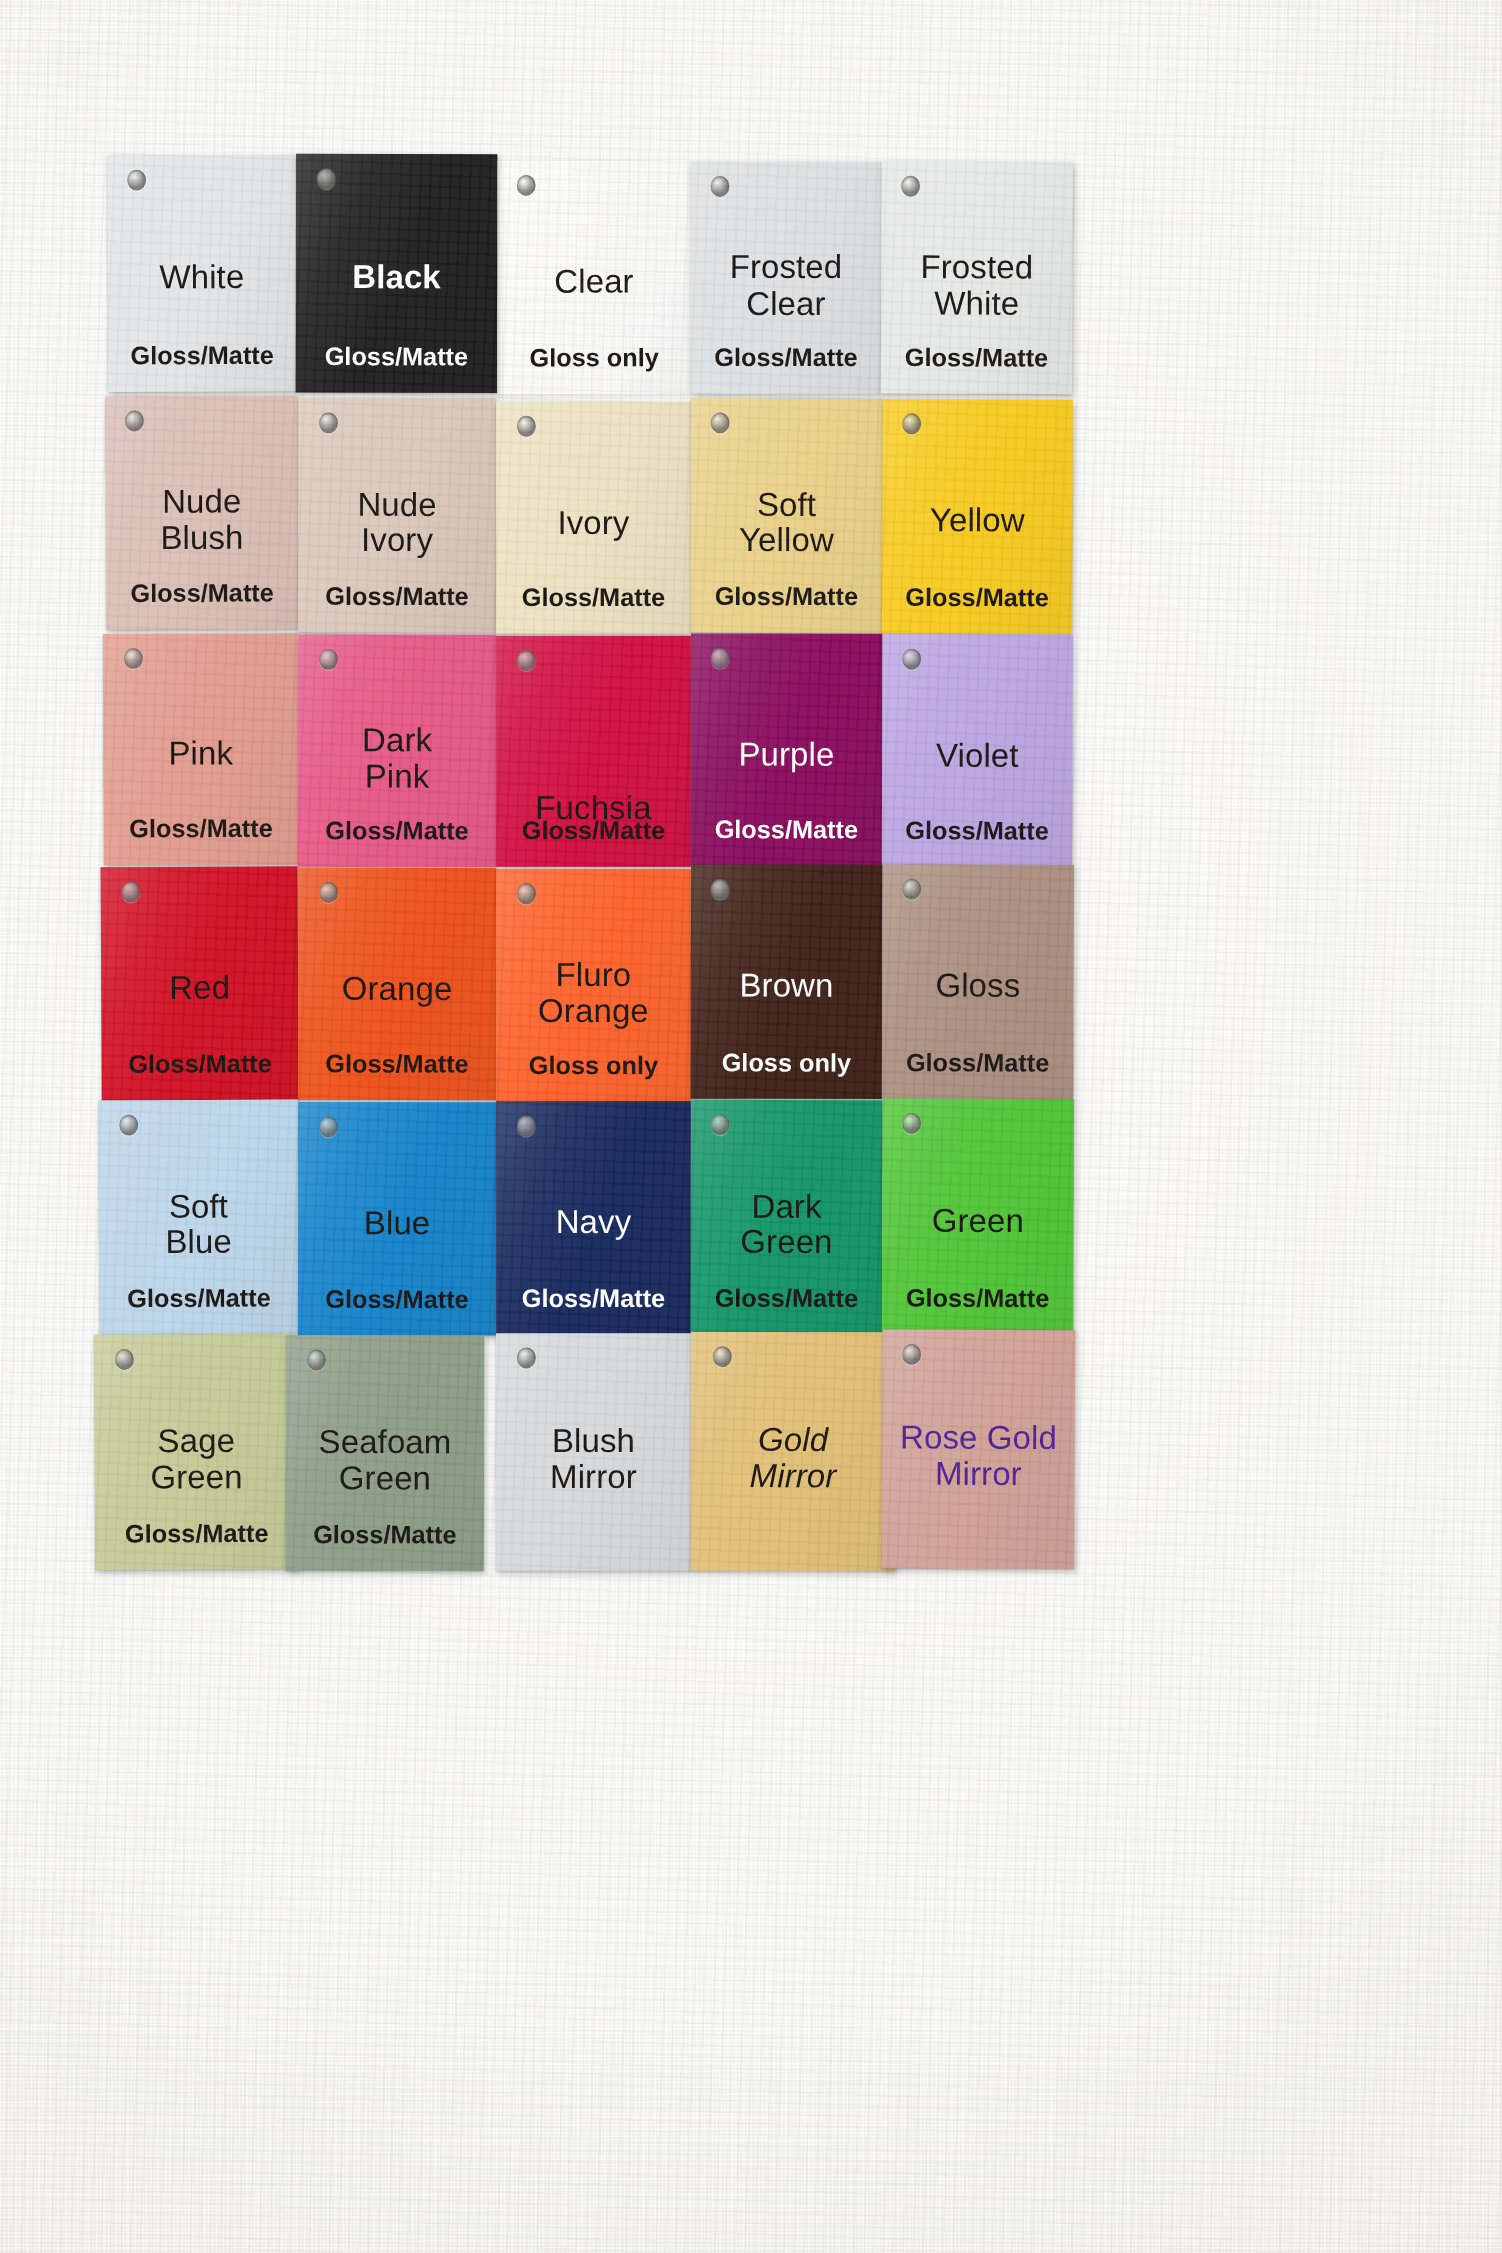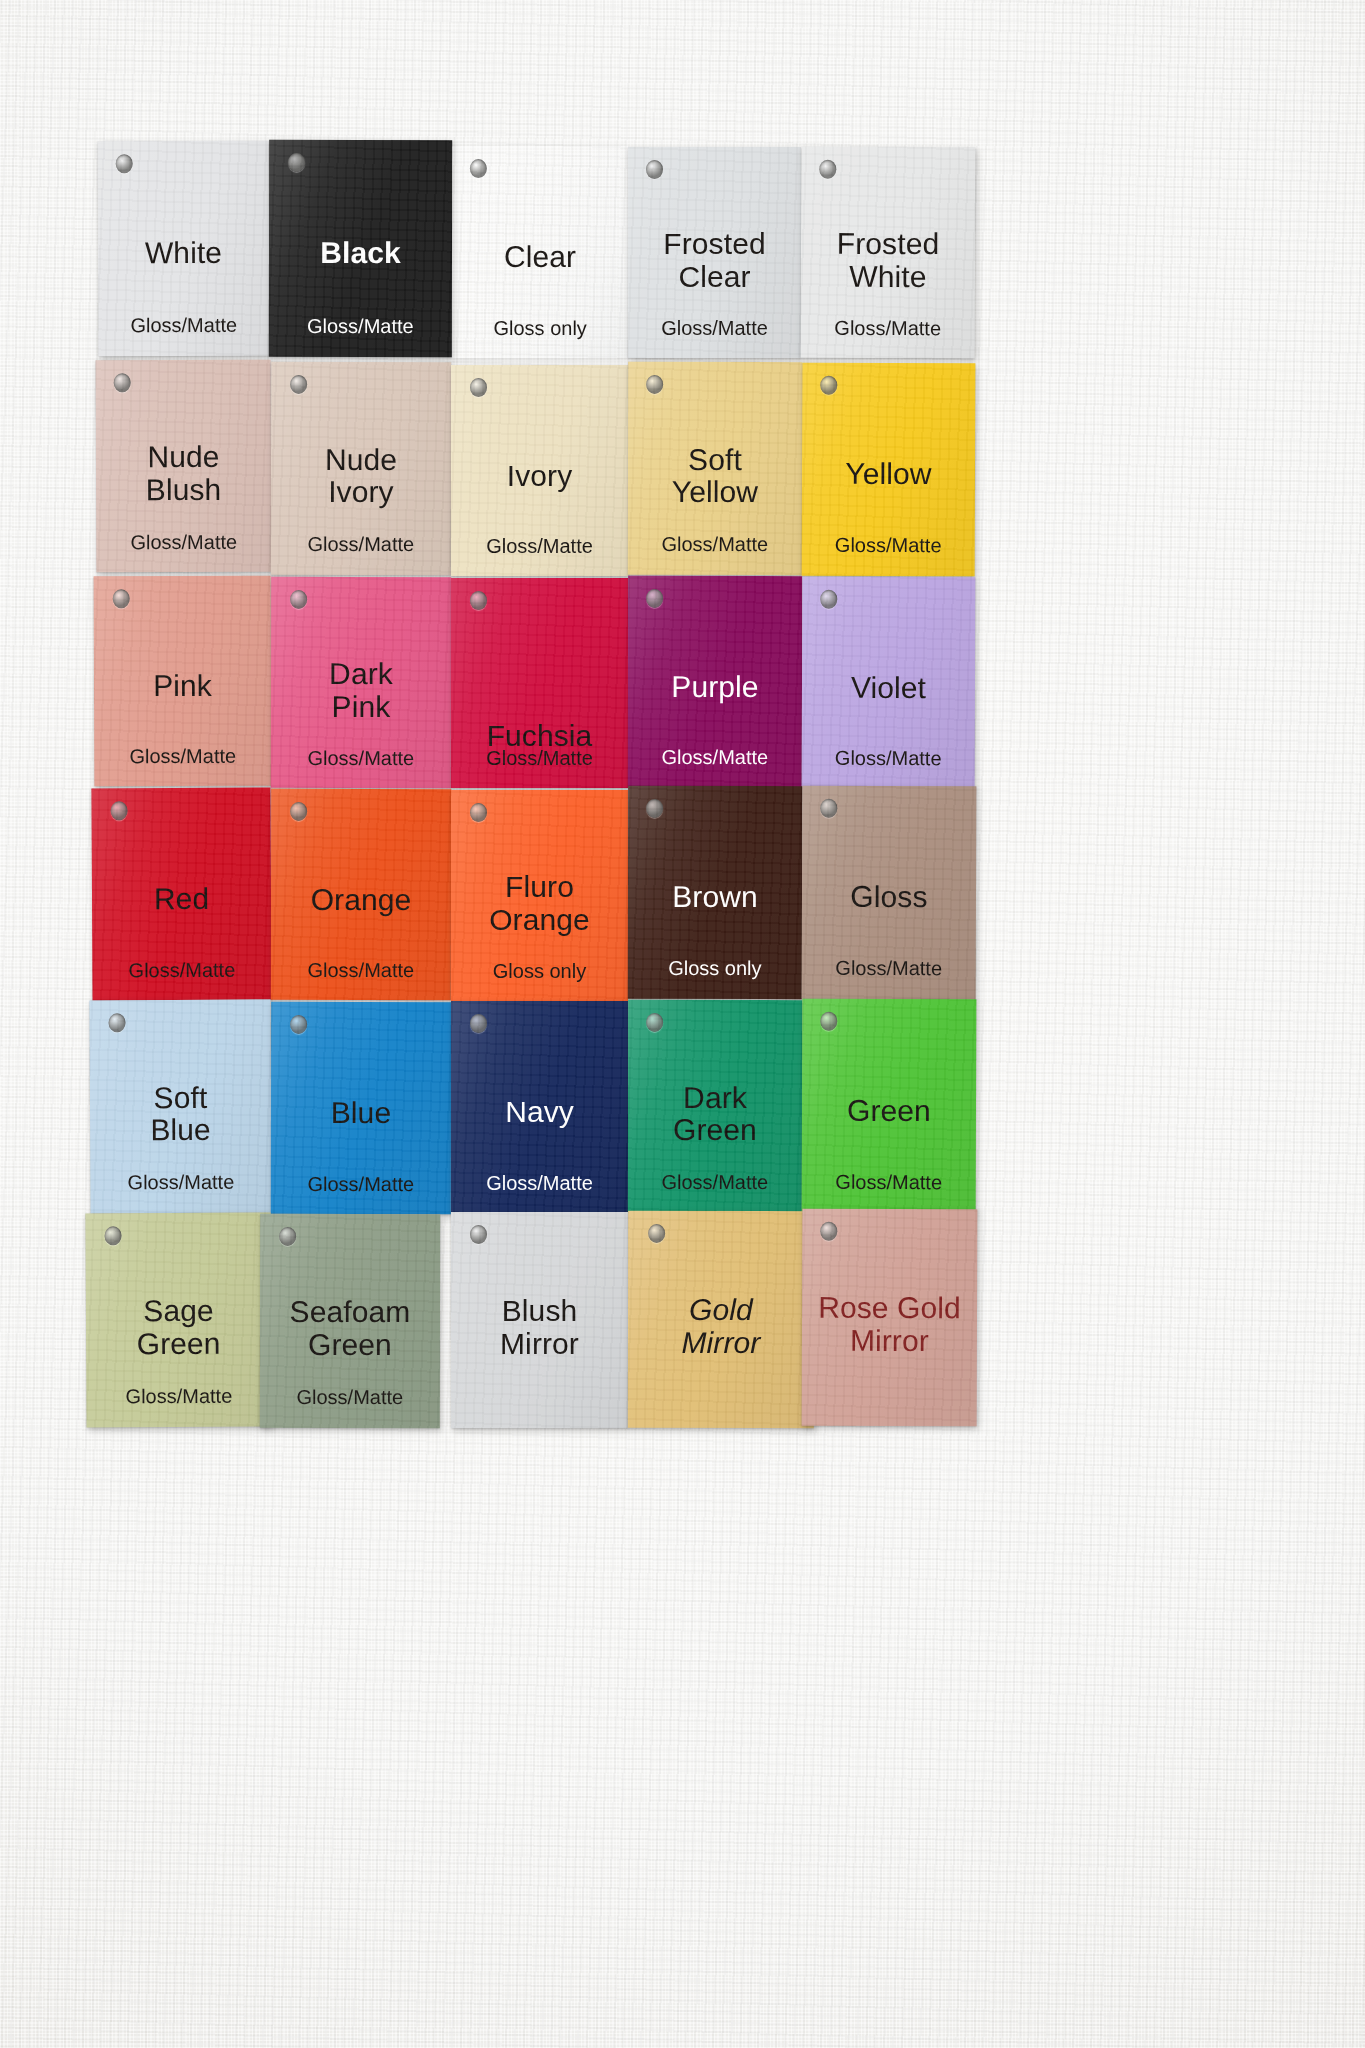--- a/index.html
+++ b/index.html
@@ -58,22 +58,22 @@
     font-weight:400;
     letter-spacing:.1px;
     white-space:pre-line;
     padding:0 4px;
   }
   .name.one{top:44.8%;}
   .name.two{top:38.4%;}
   .finish{
     position:absolute;left:0;right:0;
     text-align:center;
-    font-size:20px;line-height:1.1;
-    font-weight:400;
+    font-size:23px;line-height:1.1;
+    font-weight:700;
     bottom:9.2%;
     padding:0 4px;
   }
 </style>
 </head>
 <body>
 
 <div id="scene">
   <div id="grid">
       <div class="swatch" style="left: 98px; top: 141px; width: 171px; height: 215px; transform: rotate(-0.2deg); background: rgb(226, 227, 229);">
@@ -257,17 +257,17 @@
       </div>
       <div class="swatch" style="left: 628px; top: 1211px; width: 186px; height: 217px; transform: rotate(0.1deg); background: rgb(224, 189, 115); font-style: italic;">
         <div class="sheen"></div>
         <div class="hole"></div>
         <div class="name two" style="color: rgb(22, 18, 15);">Gold
 Mirror</div>
       </div>
       <div class="swatch" style="left: 802px; top: 1209px; width: 175px; height: 217px; transform: rotate(0.2deg); background: rgb(207, 159, 148);">
         <div class="sheen"></div>
         <div class="hole"></div>
-        <div class="name two" style="color: #7f1d1d;">Rose Gold
+        <div class="name two" style="color: #4c1d95;">Rose Gold
 Mirror</div>
       </div>
     </div>
 </div>
 
 </body></html>

